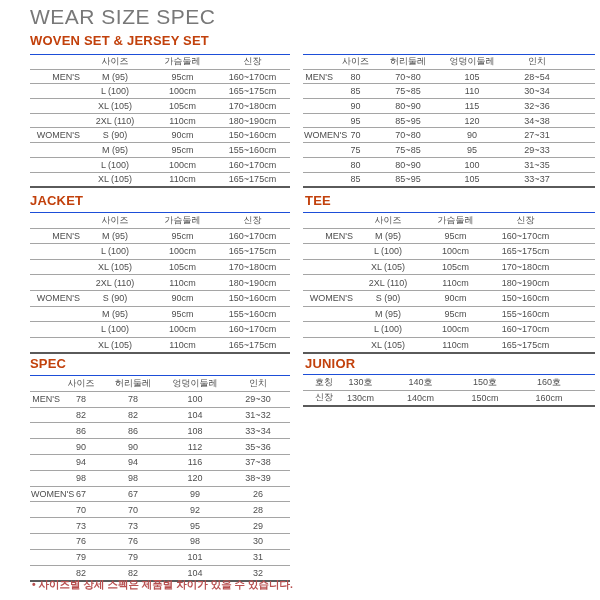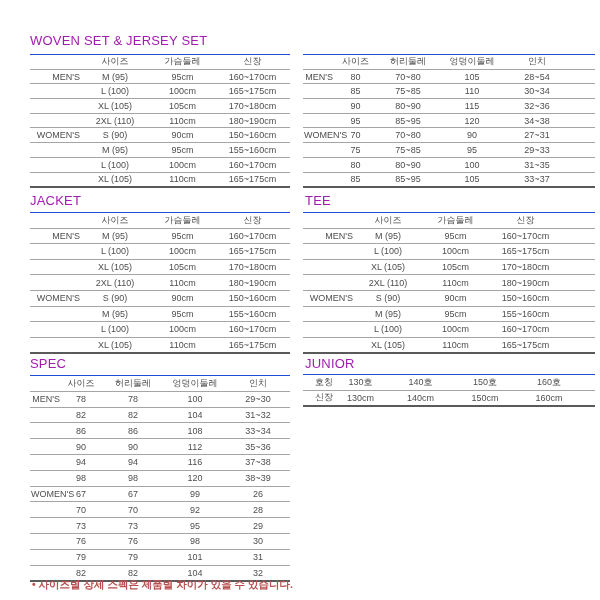--- a/index.html
+++ b/index.html
@@ -2,21 +2,21 @@
 <html style="--note-red: #b85050;"><head>
 <meta charset="utf-8">
 <style>
   html,body { margin:0; padding:0; background:#ffffff; }
   .page {
     position:relative; width:600px; height:600px; background:#ffffff;
     font-family:"Liberation Sans", sans-serif; overflow:hidden;
   }
   .abs { position:absolute; }
   .page-title { font-size:21px; color:#787878; letter-spacing:0.5px; }
-  .section-title { font-size:13px; font-weight:normal; color:#a21caf; letter-spacing:0.2px; }
+  .section-title { font-size:13px; font-weight:bold; color:#c2410c; letter-spacing:0.2px; }
 
   .spec {
     border-top:1px solid #1d4ed8;
     border-bottom:2px solid #5a5a5a;
     font-size:9px; color:#4e4e4e;
   }
   .trow { display:grid; align-items:center; }
   .trow:not(:last-child){ border-bottom:1px solid #a5a5a5; }
   .lbl { text-align:right; white-space:nowrap; padding-left:1px; overflow:visible; }
   .val { text-align:center; white-space:nowrap; }
@@ -47,20 +47,21 @@
   .pos-t-junior    { left:305px; top:356px; }
   .pos-tb-pants    { left:30px;  top:375px; width:260px; }
   .pos-tb-junior   { left:303px; top:374px; width:292px; }
   .pos-note        { left:32px;  top:578px; }
 </style>
 </head>
 <body>
 
 <div class="page">
 
+  <div class="abs pos-title page-title">WEAR SIZE SPEC</div>
 
   <div class="abs pos-sub-woven section-title">WOVEN SET &amp; JERSEY SET</div>
 
   <div class="abs pos-tb-woven-l spec cols-a rh-sm">
       <div class="trow">
         <span class="lbl"></span>
         <span class="val">사이즈</span>
         <span class="val">가슴둘레</span>
         <span class="val">신장</span>
       </div>

